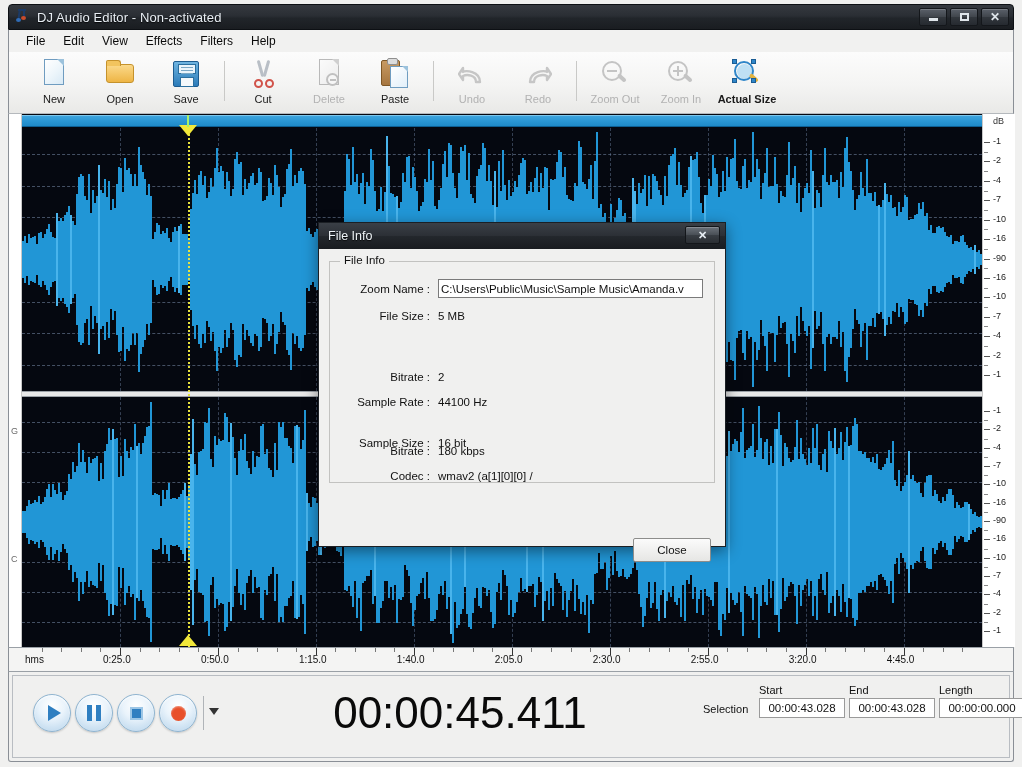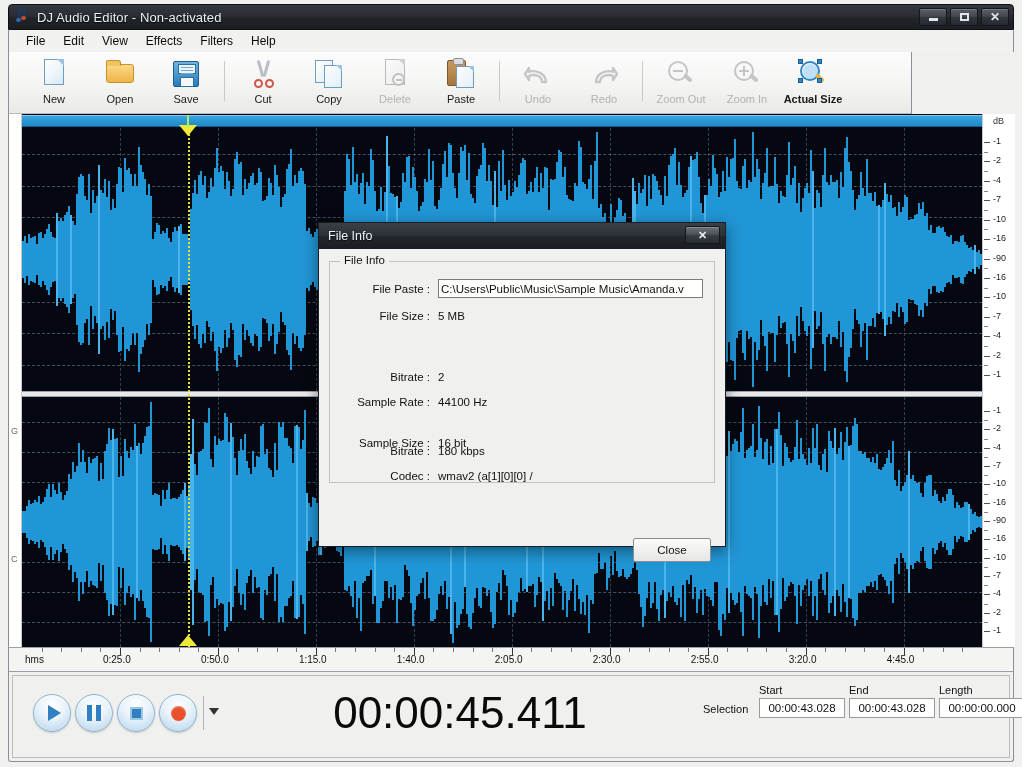--- a/index.html
+++ b/index.html
@@ -72,21 +72,21 @@
     background: #f1f1f0;
     border-left: 1px solid #8a8f96; border-right: 1px solid #8a8f96;
     display: flex; align-items: center; padding-left: 8px;
   }
   .menu-item {
     font-size: 12px; color: #0a0a0a; padding: 2px 9px; cursor: default;
   }
 
   
   .toolbar {
-    position: absolute; left: 8px; top: 52px; width: 904px; height: 62px;
+    position: absolute; left: 8px; top: 52px; width: 1006px; height: 62px;
     background: linear-gradient(to bottom, #fcfcfc 0%, #f4f4f3 55%, #e9e9e7 100%);
     border-left: 1px solid #8a8f96; border-right: 1px solid #8a8f96;
     border-bottom: 1px solid #b5b9bd;
     display: flex; align-items: flex-start; padding-top: 3px; padding-left: 12px;
   }
   .tb-btn {
     width: 66px; height: 56px;
     display: flex; flex-direction: column; align-items: center; justify-content: flex-start;
     padding-top: 3px;
     cursor: default;
@@ -481,27 +481,20 @@
         <div class="scissors">
             <div class="bl l"></div>
             <div class="bl r"></div>
             <div class="rg l"></div>
             <div class="rg r"></div>
           </div>
       </div>
       <div class="tb-label">Cut</div>
     </div>
 
-    <div class="tb-btn">
-      <div class="tb-ico copy">
-          <div class="d1"></div>
-          <div class="d2"></div>
-        </div>
-      <div class="tb-label">Copy</div>
-    </div>
 
     <div class="tb-btn disabled">
       <div class="tb-ico">
           <div class="doc gray"></div>
           <div class="delbadge"></div>
         </div>
       <div class="tb-label">Delete</div>
     </div>
 
     <div class="tb-btn">
@@ -1778,21 +1771,21 @@
       <div class="dlg-title-text">File Info</div>
       <div class="dlg-close">
         <span>✕</span>
       </div>
     </div>
     <div class="dlg-body">
       <div class="group">
         <div class="group-cap">File Info</div>
 
         <div class="frow" style="top:16px;">
-          <div class="k">File Paste :</div>
+          <div class="k">Zoom Name :</div>
           <input class="fname-input" type="text" value="C:\Users\Public\Music\Sample Music\Amanda.v" style="">
         </div>
 
         <div class="frow" style="top:43px;">
           <div class="k">File Size :</div>
           <div class="v">5 MB</div>
         </div>
 
 
         <div class="frow" style="top:104px;">

